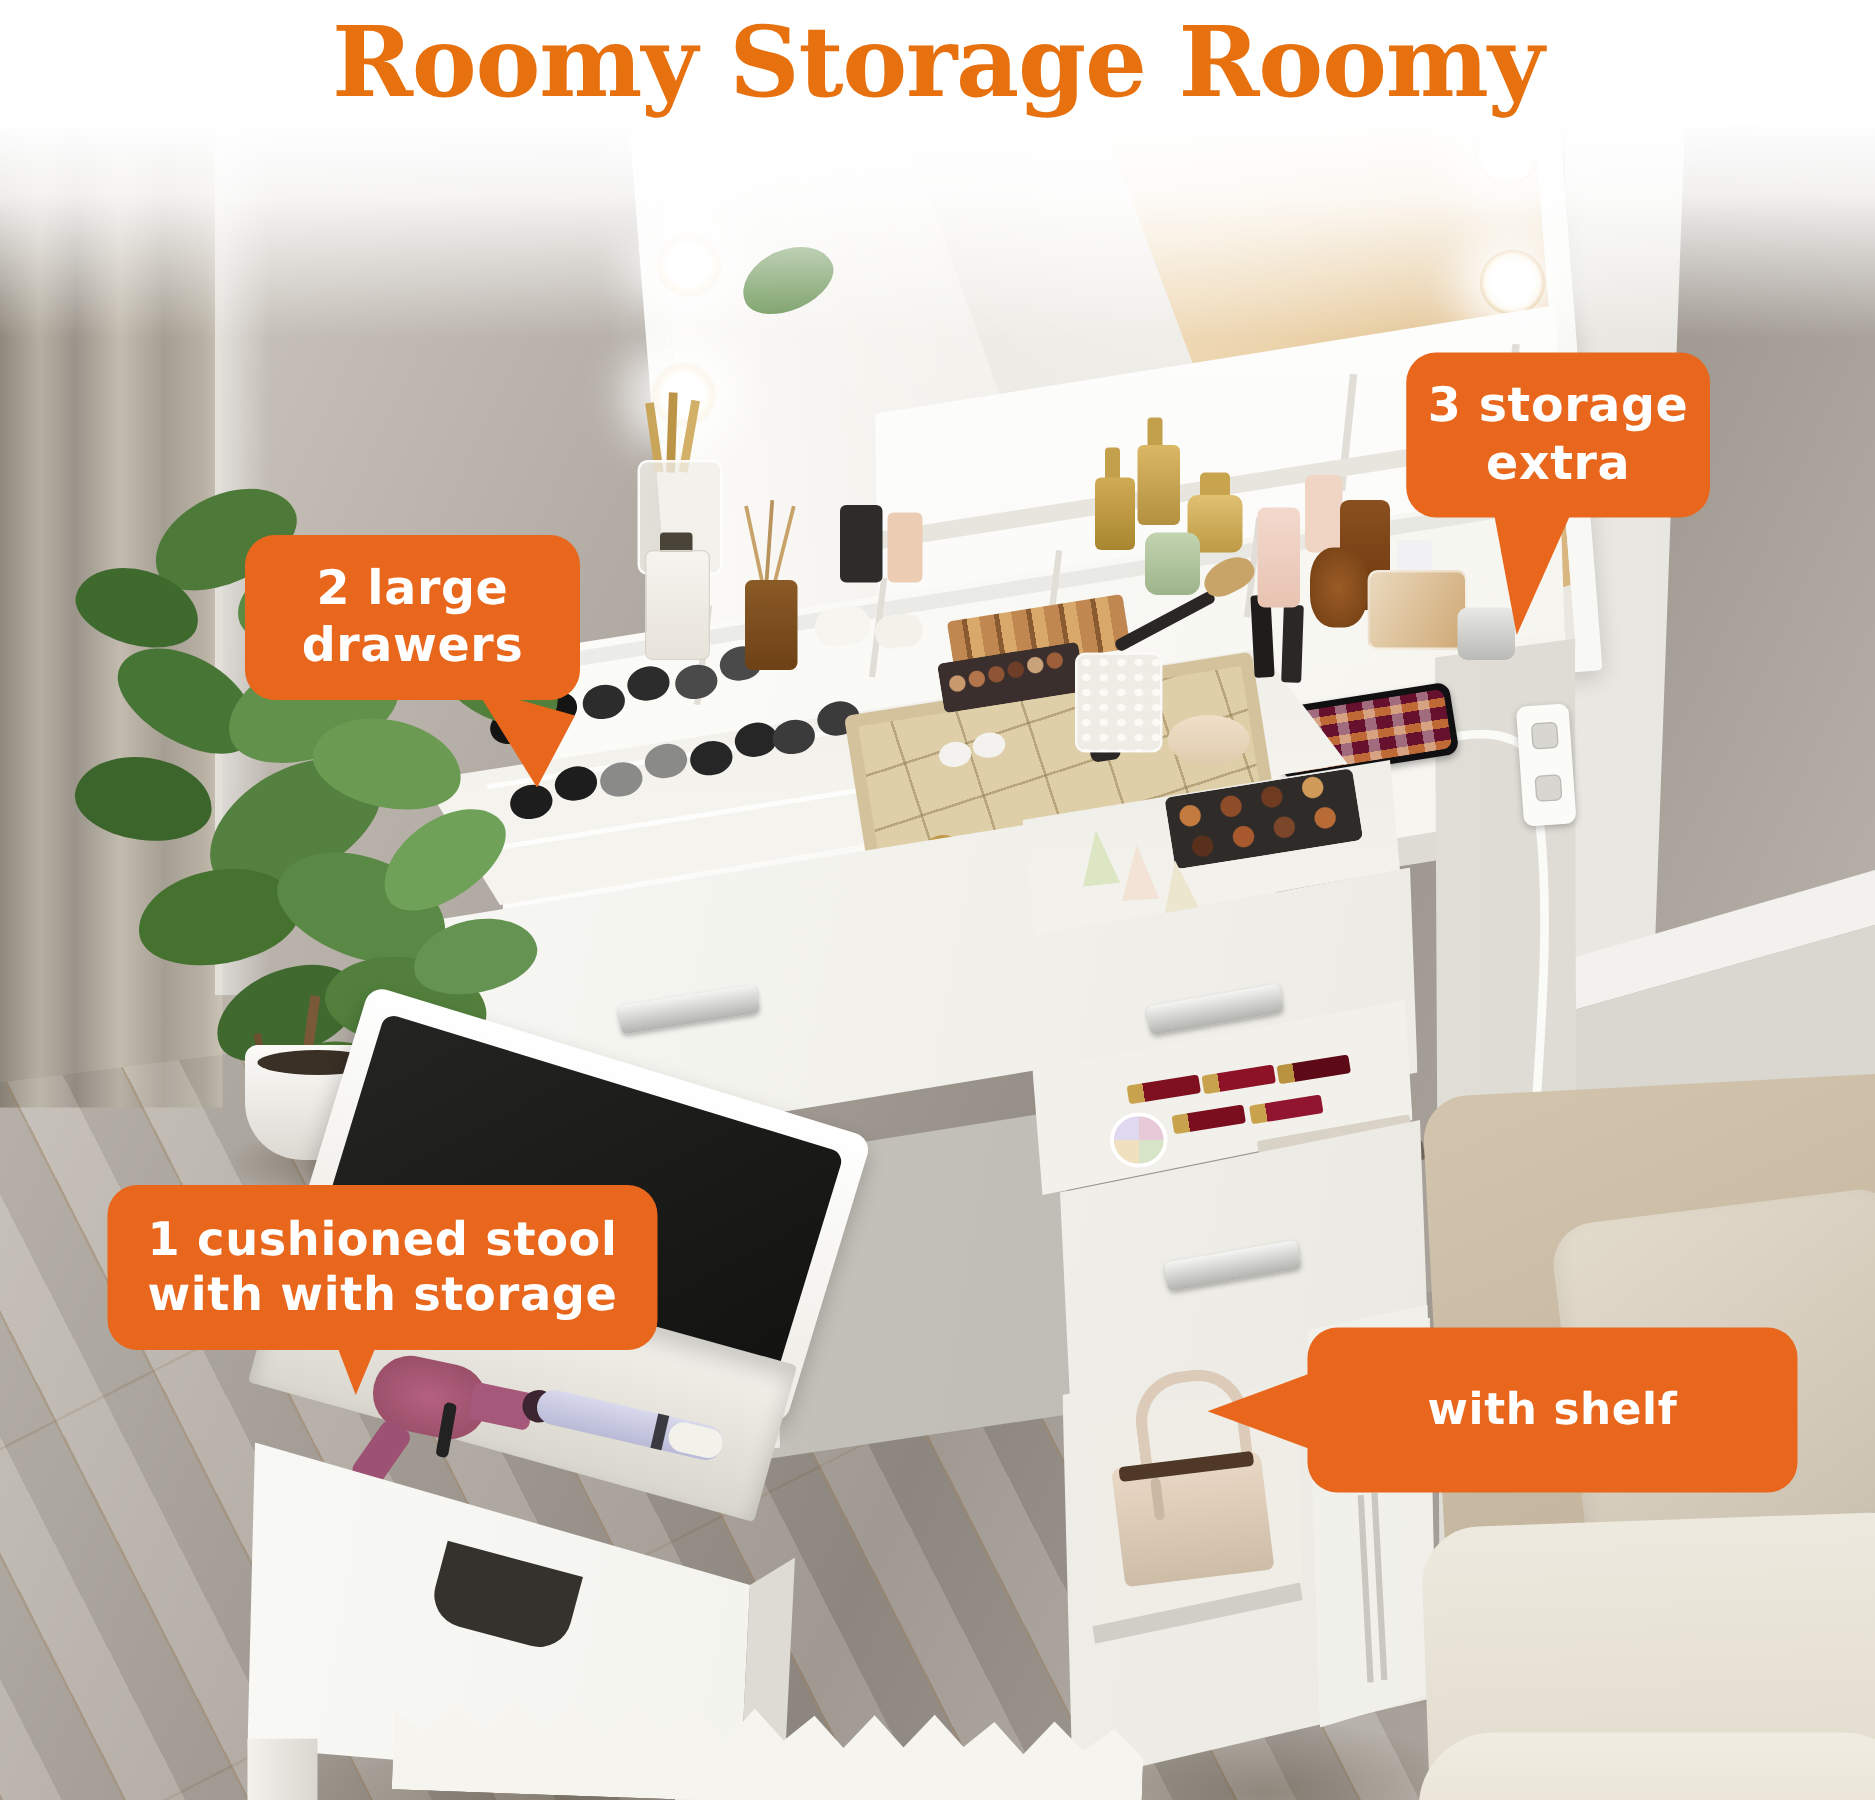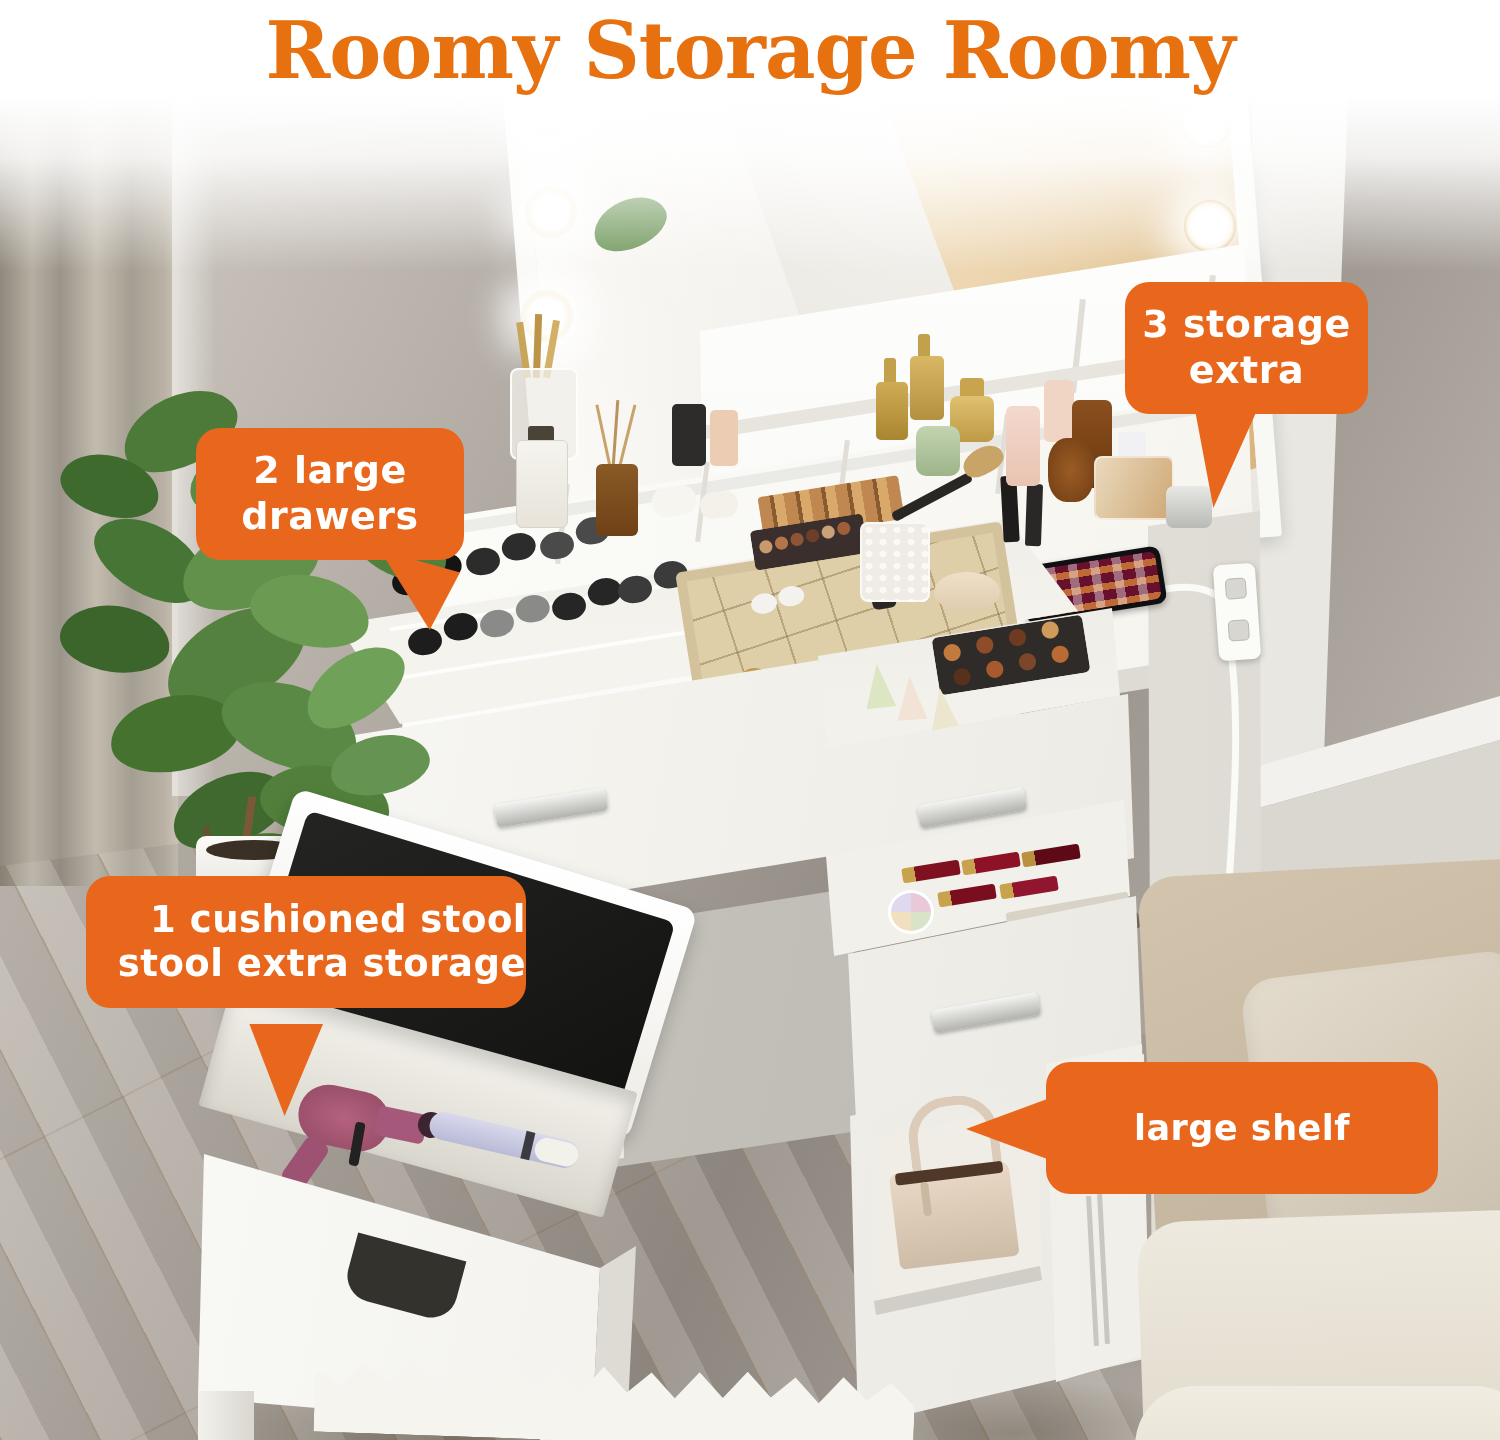--- a/index.html
+++ b/index.html
@@ -300,23 +300,23 @@
     <span class="line">extra</span>
   </div>
 
   <div class="tail" style="left:380px;top:550px;width:80px;height:80px;clip-path:polygon(0 0,100% 28%,62% 100%);"></div>
   <div class="callout" style="left:196px;top:428px;width:268px;height:132px;font-size:38px;">
     <span class="line">2 large</span>
     <span class="line">drawers</span>
   </div>
 
   <div class="tail" style="left:243px;top:1024px;width:80px;height:92px;clip-path:polygon(8% 0,100% 0,52% 100%);"></div>
-  <div class="callout" style="left:86px;top:876px;width:440px;height:132px;font-size:37px;align-items:flex-end;">
+  <div class="callout" style="left:86px;top:948px;width:440px;height:132px;font-size:37px;">
     <span class="line">1 cushioned stool</span>
-    <span class="line">stool extra storage</span>
+    <span class="line">with with storage</span>
   </div>
 
   <div class="tail" style="left:966px;top:1098px;width:84px;height:62px;clip-path:polygon(100% 0,0 50%,100% 100%);"></div>
   <div class="callout" style="left:1046px;top:1062px;width:392px;height:132px;font-size:35px;">
-    <span class="line">large shelf</span>
+    <span class="line">with shelf</span>
   </div>
 
 </div>
 
 </body></html>

